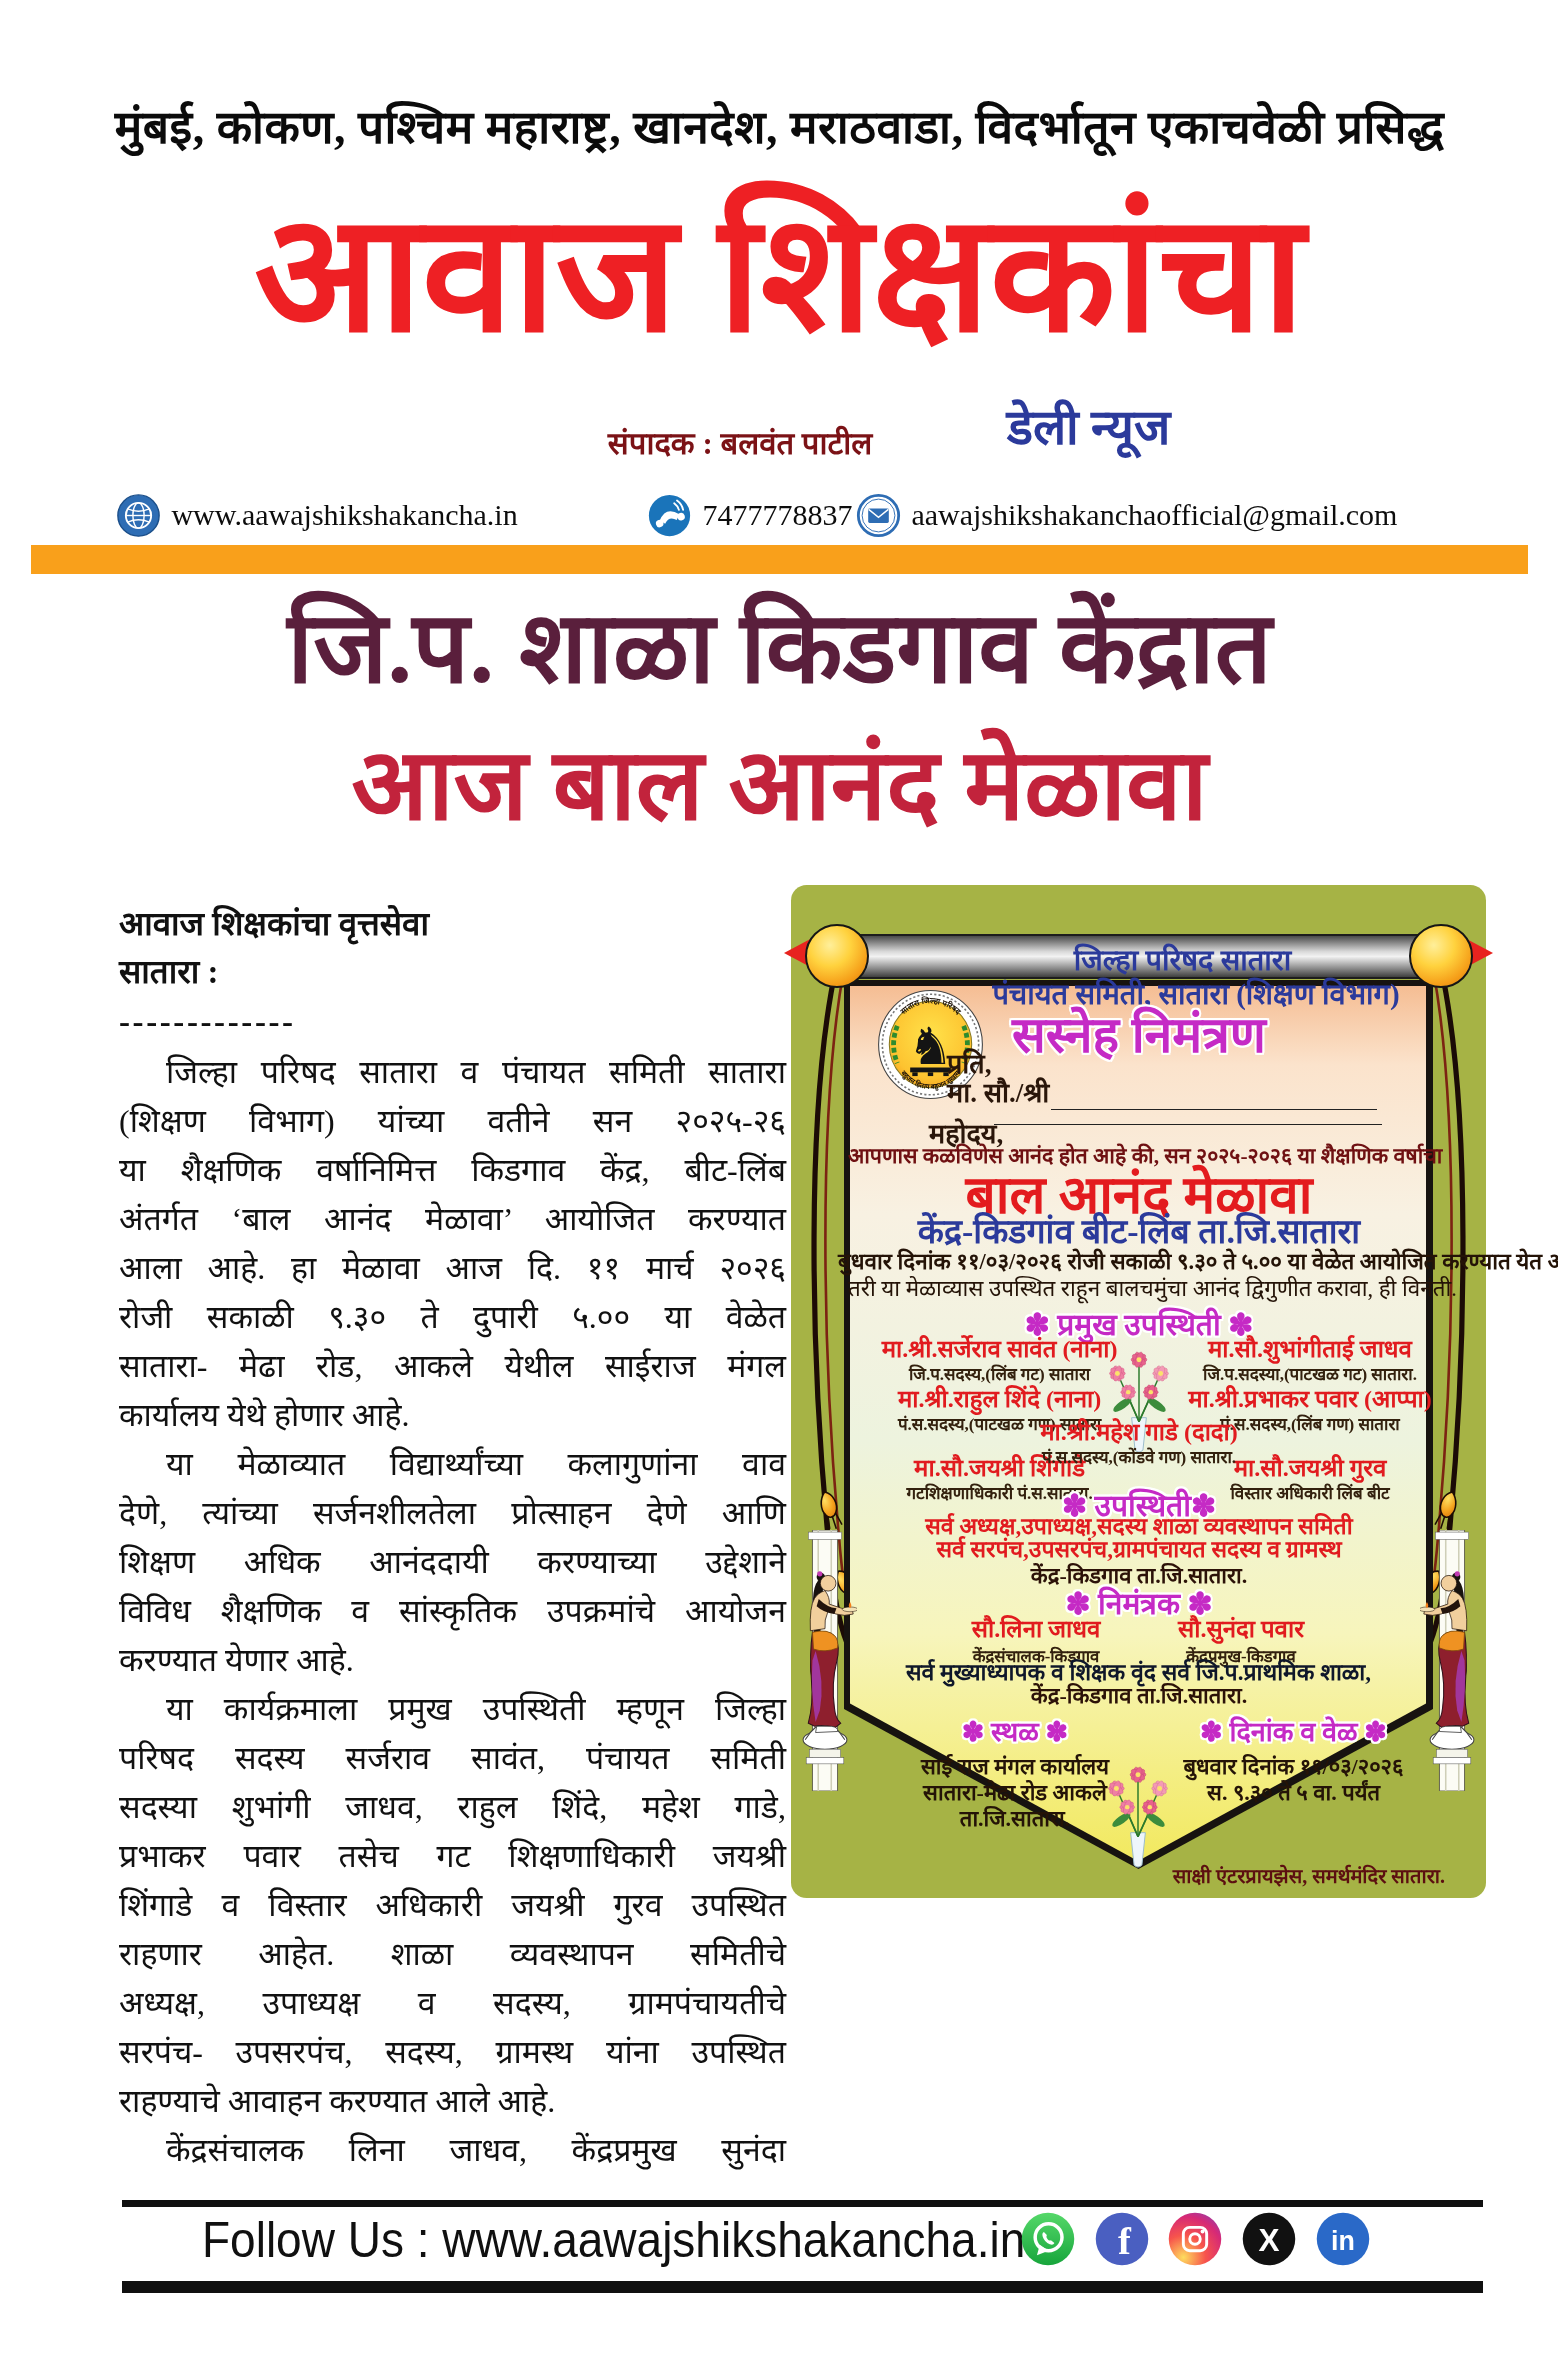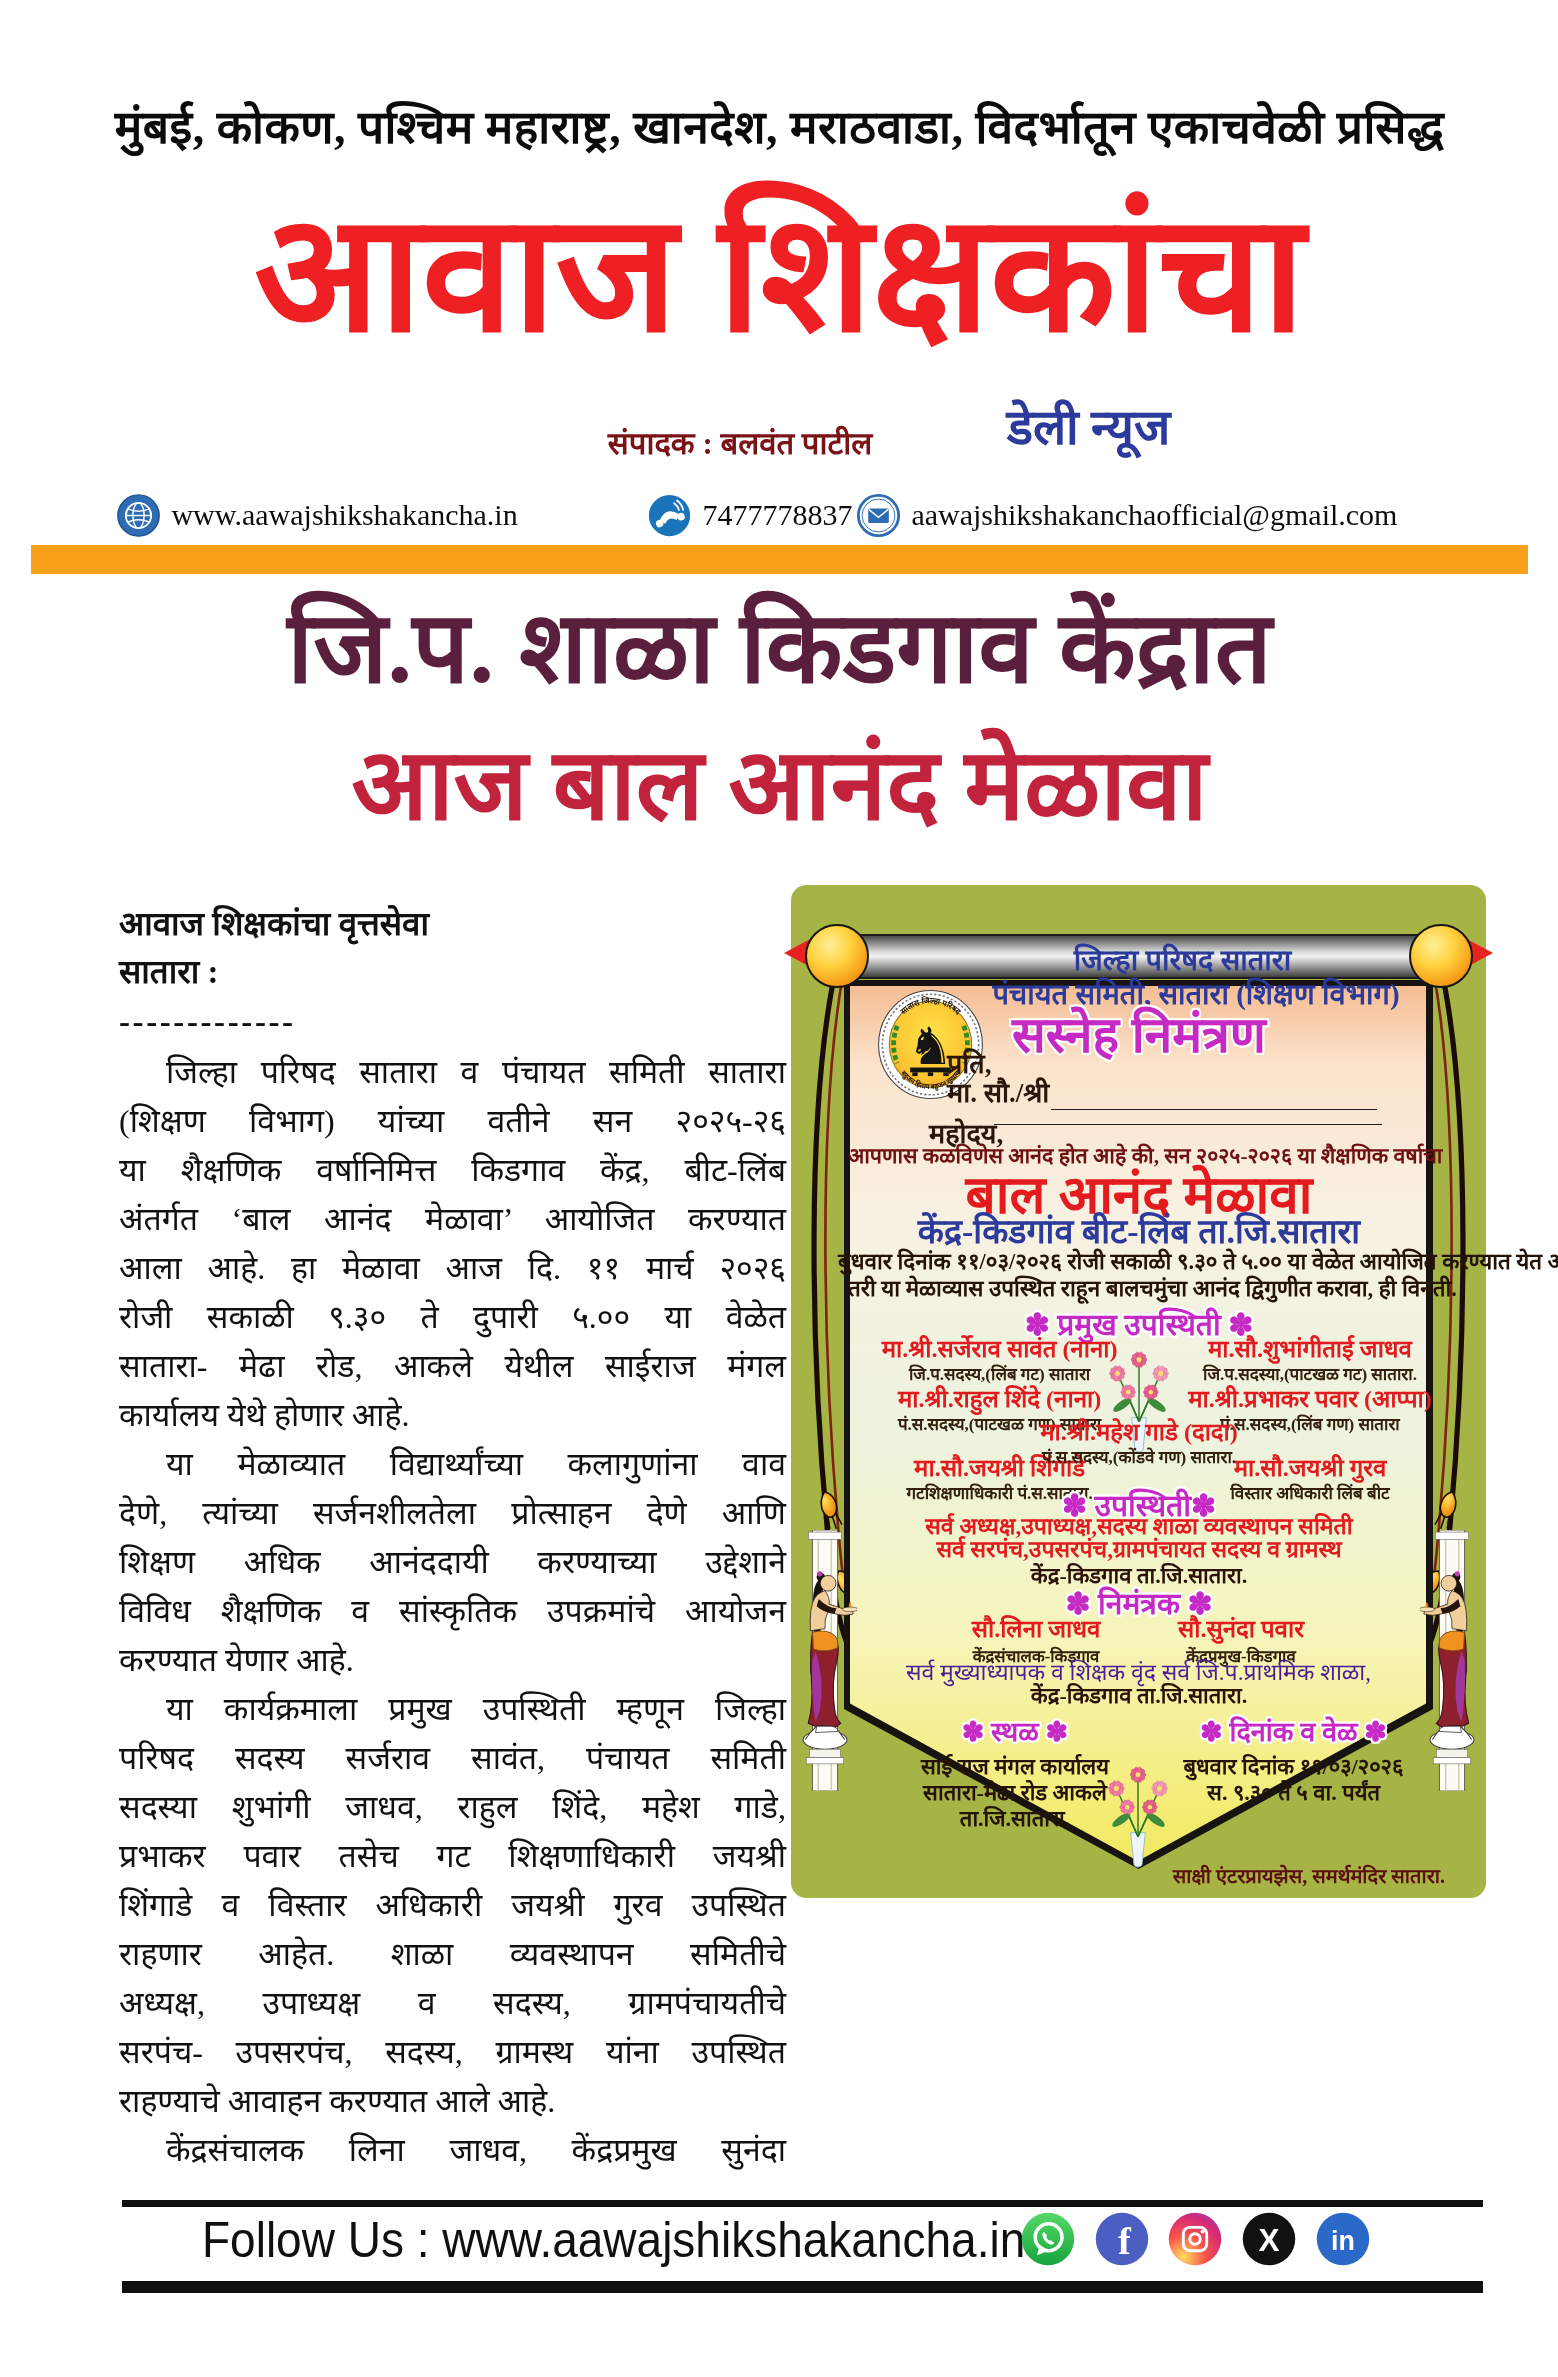--- a/index.html
+++ b/index.html
@@ -64,42 +64,42 @@
   .c-to{top:164px;left:156px;font-size:27px;line-height:30px;font-weight:bold;color:#2a160a;}
   .c-addr{top:188px;left:156px;right:109px;display:flex;align-items:flex-end;gap:2px;z-index:4;}
   .c-addr .lbl{font-size:27px;font-weight:bold;color:#2a160a;white-space:nowrap;}
   .c-addr .ln{flex:1;border-bottom:1.6px solid #222;height:27px;}
   .c-line2{top:216px;left:203px;right:104px;height:23px;border-bottom:1.6px solid #222;z-index:4;}
   .c-salut{top:234px;left:138px;font-size:27px;line-height:30px;font-weight:bold;color:#2a160a;}
   .c-invite-text{top:258px;left:57px;width:580px;text-align:center;font-size:21.4px;line-height:26px;font-weight:bold;color:#6f1012;}
   .c-event-title{top:280px;left:63px;width:570px;text-align:center;font-size:53px;line-height:61px;font-weight:bold;color:#e31b1e;}
   .c-event-center{top:326px;left:63px;width:570px;text-align:center;font-size:34px;line-height:41px;font-weight:bold;color:#2b3a9b;}
   .c-sched{top:363px;left:47px;width:601px;text-align:center;font-size:22.4px;line-height:27px;font-weight:bold;color:#241307;}
-  .c-req{top:390px;left:57px;width:580px;text-align:center;font-size:22.4px;line-height:27px;font-weight:bold;color:#241307;}
+  .c-req{top:390px;left:57px;width:580px;text-align:center;font-size:22.4px;line-height:27px;font-weight:normal;color:#241307;}
   .mag-head{font-weight:bold;color:#c52ac5;}
   .c-chief{top:422px;left:63px;width:570px;text-align:center;font-size:30px;line-height:35px;}
   .c-guests{top:450px;left:68px;width:560px;height:172px;z-index:4;}
   .gcol{position:absolute;top:0;width:250px;}
   .gcol.gl{left:15.6px;} .gcol.gr{left:326px;}
   .guest{position:absolute;width:250px;text-align:center;white-space:nowrap;}
   .gcol .guest:nth-of-type(1){top:0;} .gcol .guest:nth-of-type(2){top:50px;} .gcol .guest:nth-of-type(3){top:119px;}
   .gname{font-size:24px;line-height:29px;font-weight:bold;color:#e11b1f;}
   .gsub{font-size:17px;line-height:21px;font-weight:bold;color:#33210e;}
   .guest-center{position:absolute;left:0;right:0;top:83px;text-align:center;white-space:nowrap;}
   .bouquet1{position:absolute;left:50%;transform:translateX(-50%);top:8.3px;width:110px;height:113px;}
   .c-att-head{top:603px;left:63px;width:570px;text-align:center;font-size:30px;line-height:35px;}
   .c-att1{top:628px;left:63px;width:570px;text-align:center;font-size:23px;line-height:28px;font-weight:bold;color:#e11b1f;}
   .c-att2{top:651px;left:63px;width:570px;text-align:center;font-size:23px;line-height:28px;font-weight:bold;color:#e11b1f;}
   .c-att3{top:677px;left:63px;width:570px;text-align:center;font-size:22px;line-height:27px;font-weight:bold;color:#2c1208;}
   .c-hosts-head{top:701px;left:63px;width:570px;text-align:center;font-size:30px;line-height:35px;}
   .c-hosts{top:730px;left:151px;width:393px;display:flex;justify-content:space-between;z-index:4;}
   .host{width:188px;text-align:center;white-space:nowrap;}
   .hname{font-size:24px;line-height:29px;font-weight:bold;color:#e11b1f;}
   .hsub{font-size:16.7px;line-height:21px;font-weight:bold;color:#33210e;margin-top:2.1px;}
-  .c-hx1{top:774px;left:52px;width:591px;text-align:center;font-size:23px;line-height:28px;font-weight:normal;color:#4c1d95;}
+  .c-hx1{top:774px;left:52px;width:591px;text-align:center;font-size:23px;line-height:28px;font-weight:bold;color:#0f172a;}
   .c-hx2{top:797px;left:63px;width:570px;text-align:center;font-size:22px;line-height:27px;font-weight:bold;color:#2c1208;}
   .c-venue{top:831px;left:112px;width:224px;text-align:center;z-index:4;}
   .c-datetime{top:831px;left:380px;width:245px;text-align:center;z-index:4;}
   .vd-head{font-size:27px;line-height:32px;}
   .vd-lines div{font-size:22px;line-height:26px;font-weight:bold;color:#241307;white-space:nowrap;}
   .c-venue .vd-lines{margin-top:6.3px;} .c-datetime .vd-lines{margin-top:6.3px;}
   .bouquet2{left:292px;top:873px;width:110px;height:113px;z-index:4;}
   .c-printer{top:977px;right:41px;font-size:20px;font-weight:bold;color:#5c0f10;z-index:4;white-space:nowrap;}
 
   

